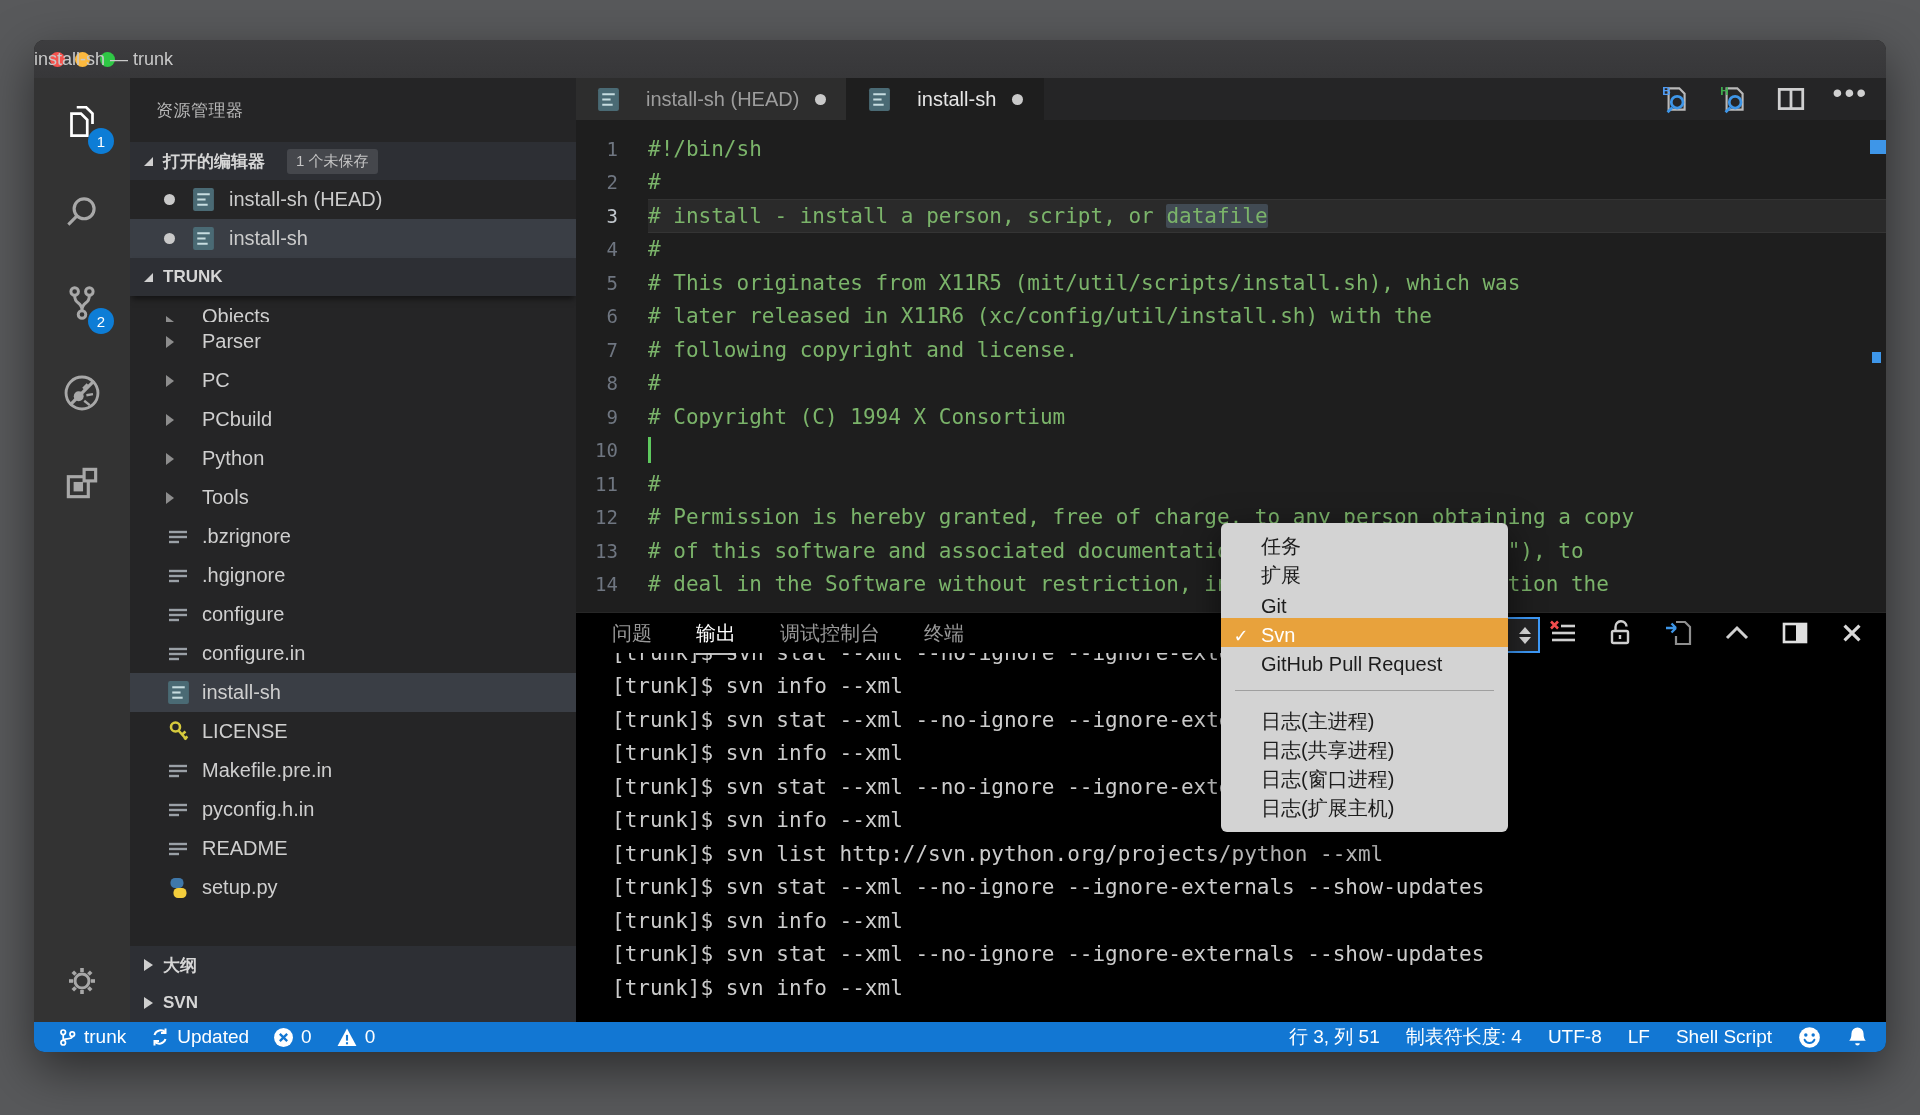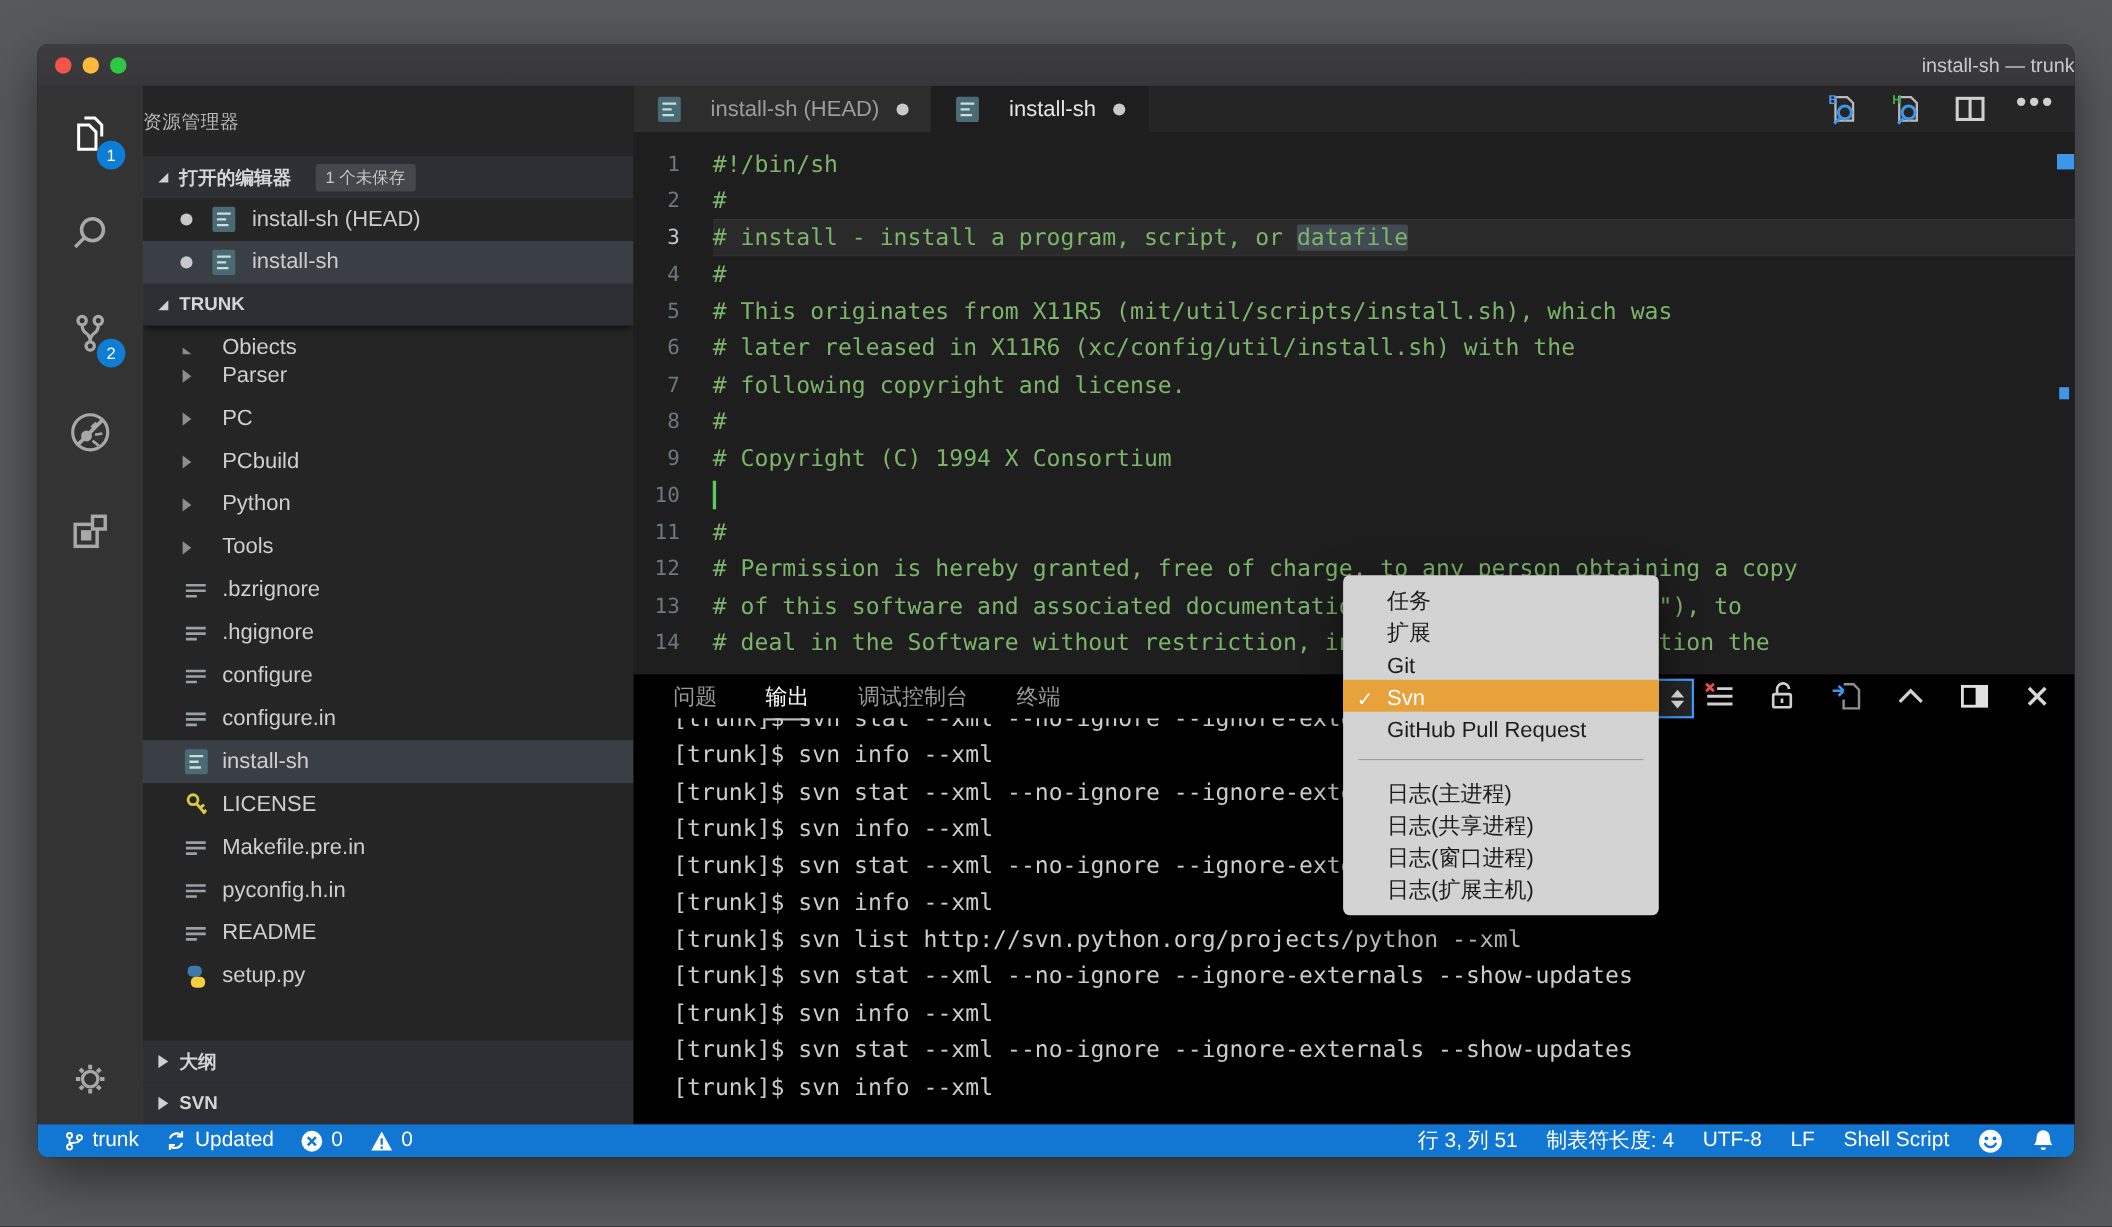--- a/index.html
+++ b/index.html
@@ -9,31 +9,31 @@
   html,body{width:1920px;height:1115px;overflow:hidden}
   body{background:#58595b;font-family:"Liberation Sans","DejaVu Sans",sans-serif;-webkit-font-smoothing:antialiased}
   .window{position:absolute;left:34px;top:40px;width:1852px;height:1012px;border-radius:10px;overflow:hidden;background:#1e1e1e;box-shadow:0 18px 50px rgba(0,0,0,.5)}
   
   .titlebar{height:38px;background:linear-gradient(#3d3d3f,#373739);display:flex;align-items:center;position:relative}
   .lights{display:flex;gap:10px;padding-left:16px}
   .light{width:15px;height:15px;border-radius:50%}
   .light.red{background:#f5534e}
   .light.yellow{background:#fdb93e}
   .light.green{background:#2fc845}
-  .win-title{position:absolute;left:0;right:0;text-align:right;color:#c9c9c9;font-size:18px}
+  .win-title{position:absolute;left:0;right:0;text-align:left;color:#c9c9c9;font-size:18px}
   
   .main{display:flex;height:944px}
   
   .activitybar{width:96px;background:#333333;display:flex;flex-direction:column;align-items:center;flex:none}
   .ab-item{width:96px;height:90px;display:flex;align-items:center;justify-content:center;position:relative}
   .ab-item.bottom{margin-top:auto;height:82px}
   .ab-badge{position:absolute;right:16px;bottom:14px;min-width:26px;height:26px;border-radius:13px;background:var(--badge);color:#fff;font-size:15px;display:flex;align-items:center;justify-content:center}
   
   .sidebar{width:446px;background:#252526;flex:none;display:flex;flex-direction:column;color:#cccccc;overflow:hidden}
-  .sidebar-title{height:64px;display:flex;align-items:center;color:#b8b8b8;font-size:17px;letter-spacing:.5px}
+  .sidebar-title{height:64px;display:flex;align-items:center;padding-left:26px;color:#b8b8b8;font-size:17px;letter-spacing:.5px}
   .sec-header{height:38px;display:flex;align-items:center;gap:10px;padding-left:14px;background:#2d2f34;font-weight:bold;font-size:17px;color:#d6d6d6;flex:none}
   .sec-header.sticky{box-shadow:0 5px 6px -2px rgba(0,0,0,.5);position:relative;z-index:3}
   .tri-open{width:0;height:0;border-bottom:9px solid #cfcfcf;border-left:9px solid transparent}
   .tri-closed{width:0;height:0;border-left:9px solid #cfcfcf;border-top:6px solid transparent;border-bottom:6px solid transparent}
   .oe-badge{margin-left:12px;background:#45474c;color:#c5c5c5;font-size:15px;font-weight:normal;padding:3px 9px;border-radius:3px}
   .oe-row{height:39px;display:flex;align-items:center;padding-left:34px;font-size:20px;gap:0;flex:none}
   .oe-row.selected,.tree-row.selected{background:#3a3e45}
   .mod-dot{width:11px;height:11px;border-radius:50%;background:#c9c9c9;margin-right:16px;flex:none}
   .fi{width:24px;height:24px;margin-right:14px;display:none;align-items:center;justify-content:center;flex:none}
   .oe-row .fi{display:flex}
@@ -507,21 +507,21 @@
               <span class="ct"><span>#!/bin/sh</span></span>
             </div>
 
             <div class="cline">
               <span class="ln">2</span>
               <span class="ct"><span>#</span></span>
             </div>
 
             <div class="cline current">
               <span class="ln">3</span>
-              <span class="ct"><span># install - install a program, script, or </span><span class="whl">datafile</span></span>
+              <span class="ct"><span># install - install a person, script, or </span><span class="whl">datafile</span></span>
             </div>
 
             <div class="cline">
               <span class="ln">4</span>
               <span class="ct"><span>#</span></span>
             </div>
 
             <div class="cline">
               <span class="ln">5</span>
               <span class="ct"><span># This originates from X11R5 (mit/util/scripts/install.sh), which was</span></span>

